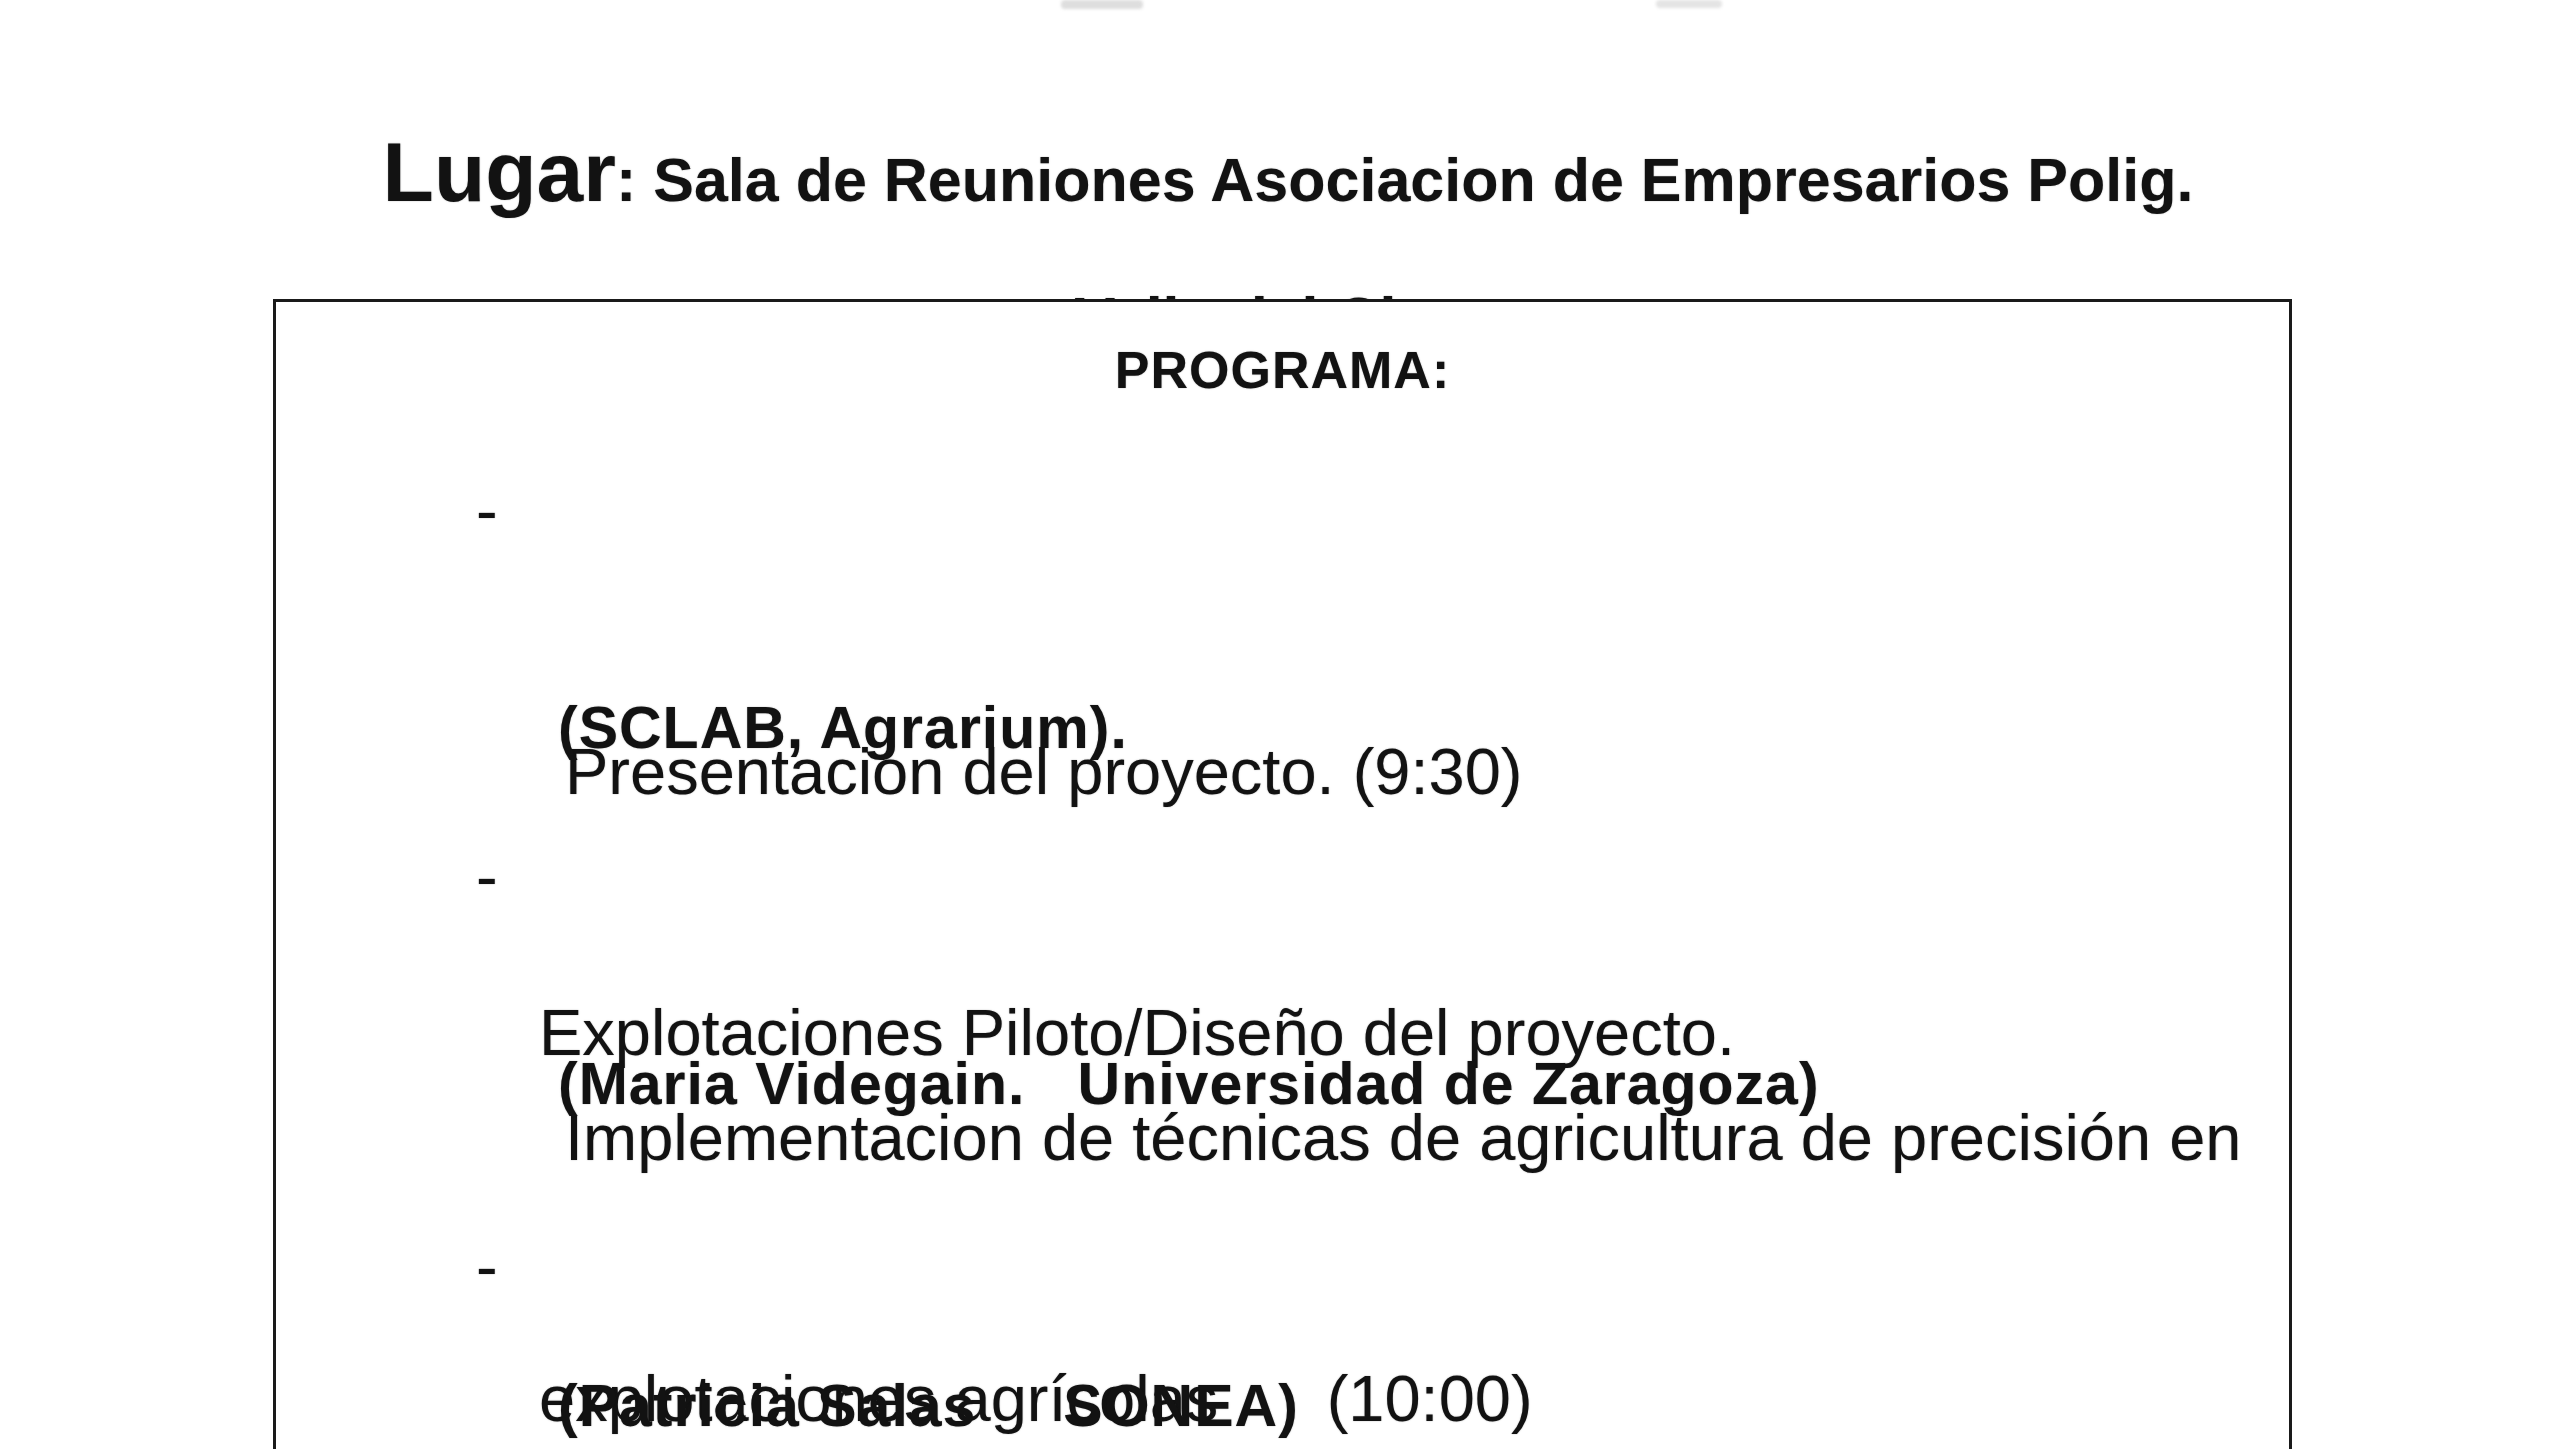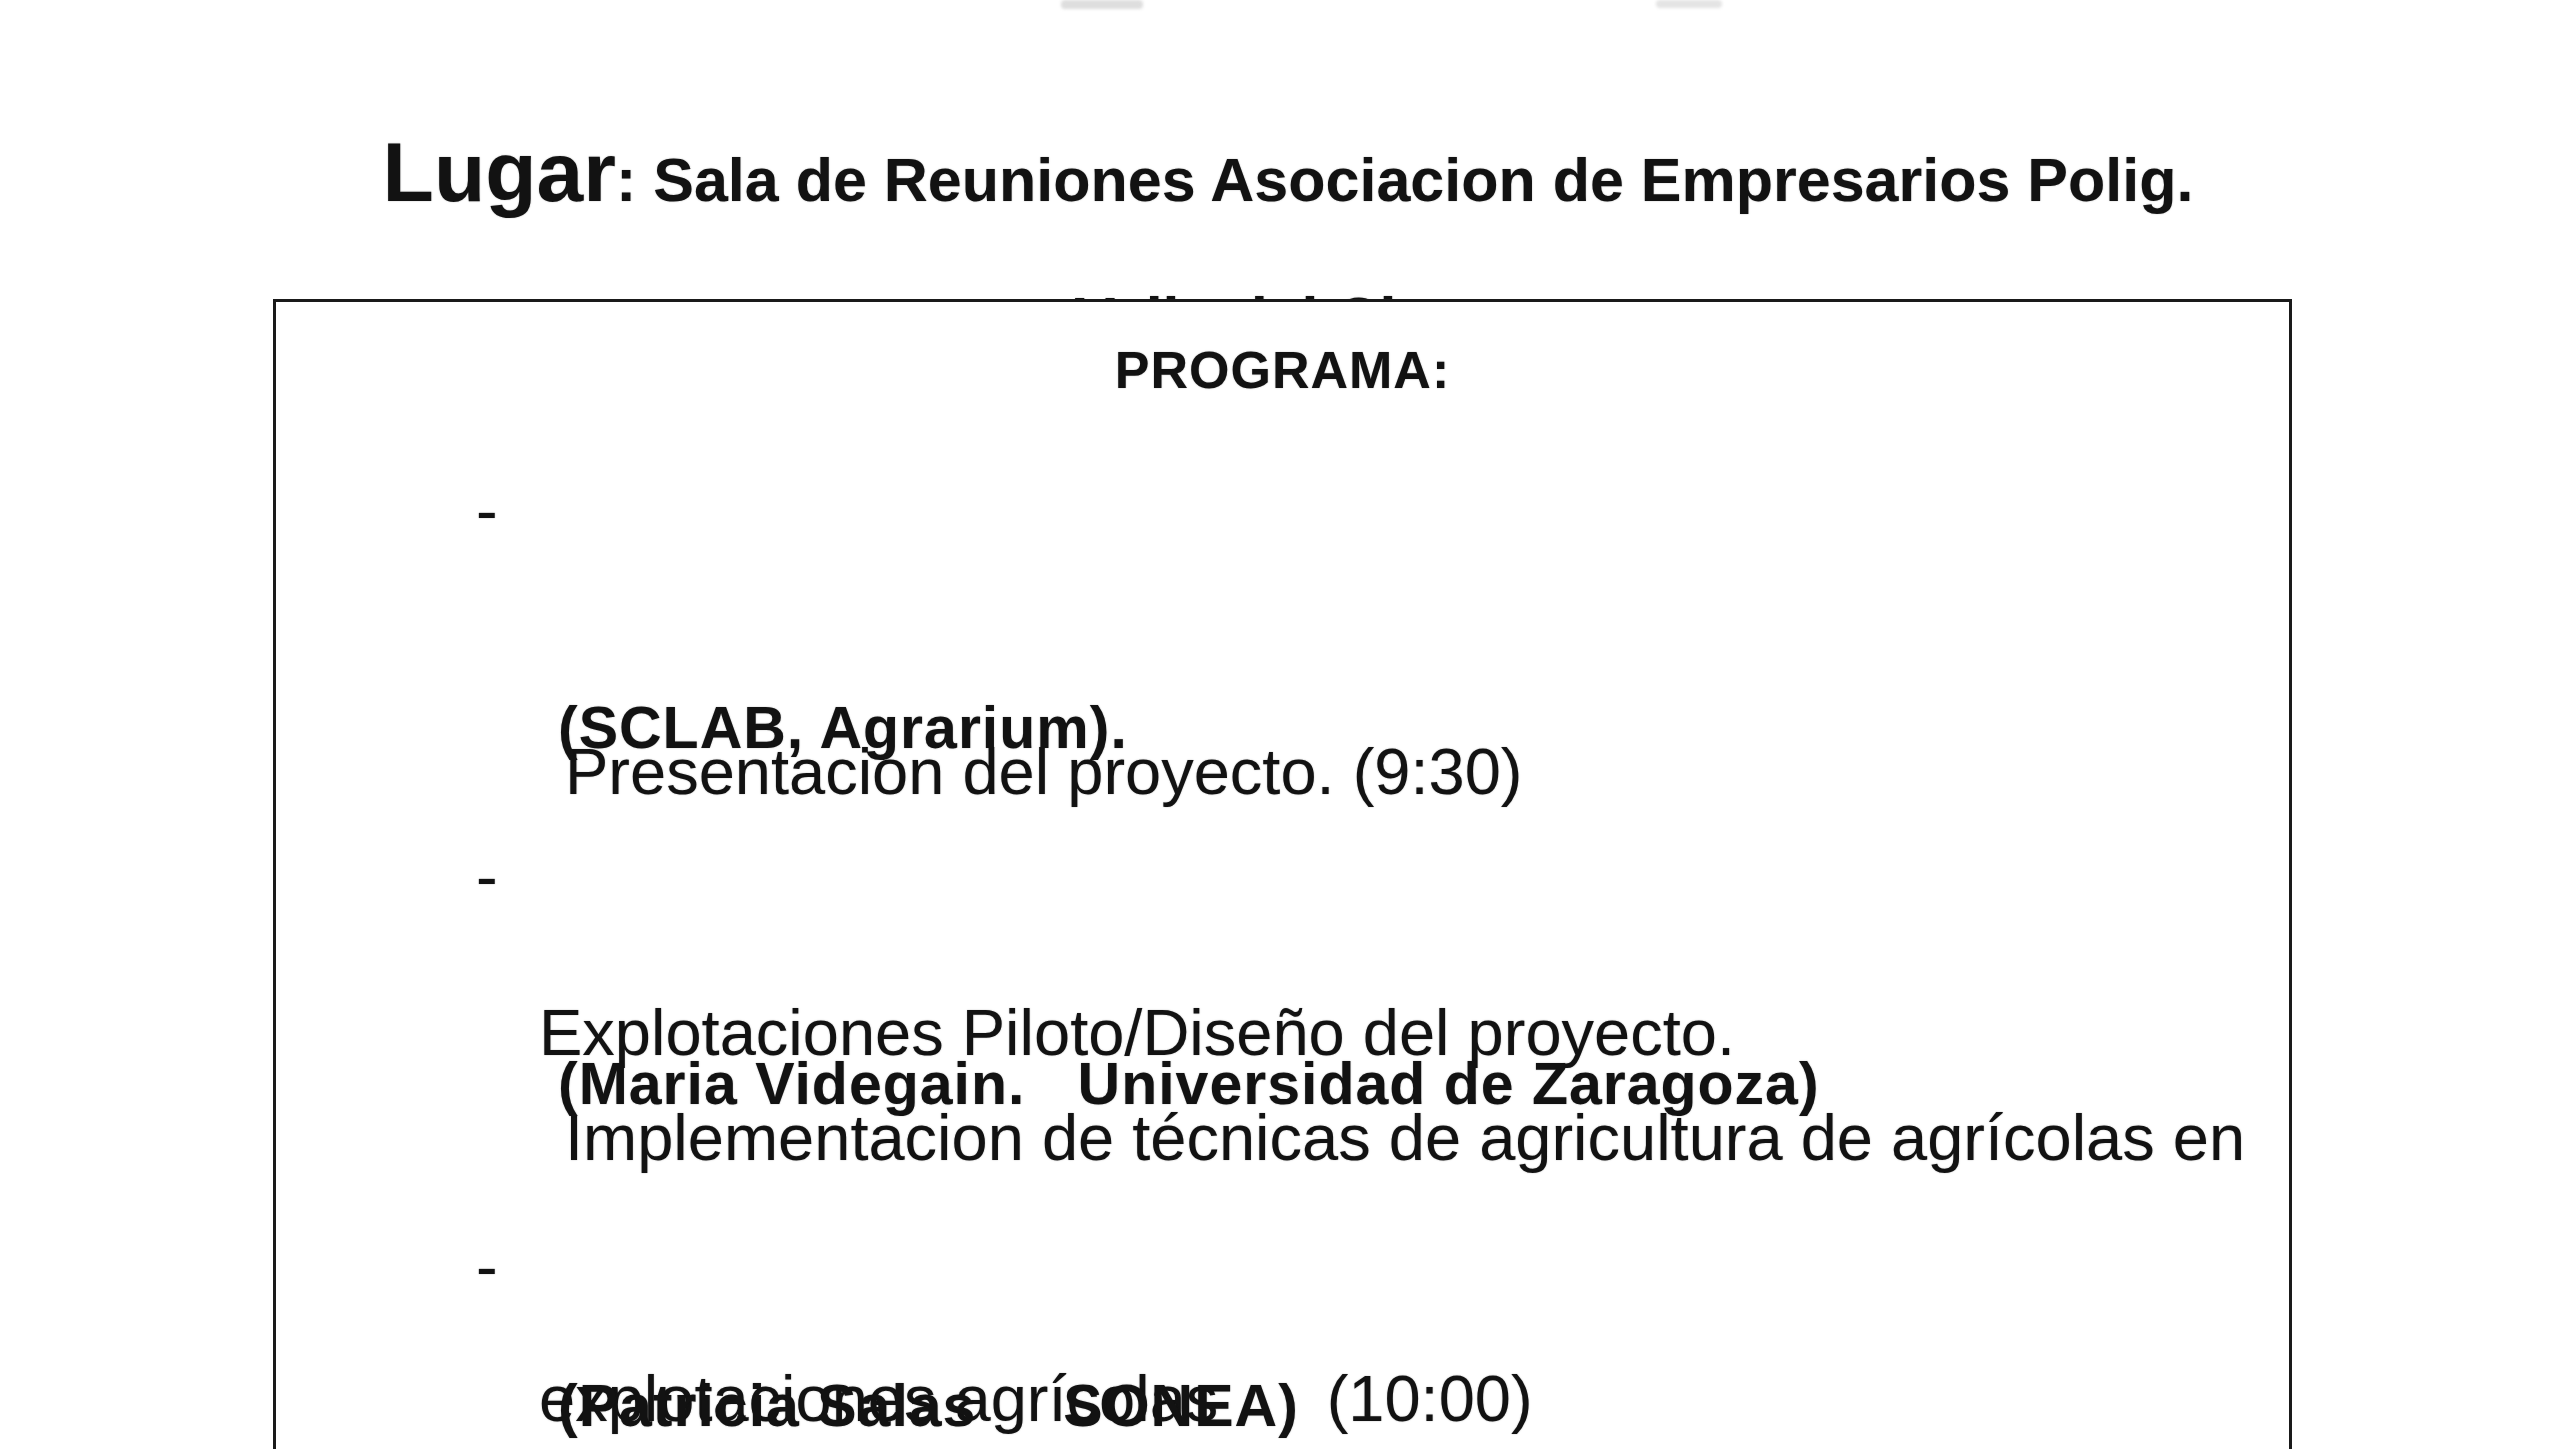--- a/index.html
+++ b/index.html
@@ -116,21 +116,21 @@
     <div class="session s1">
       <span class="dash">-</span>
       <div class="l1">Presentacion del proyecto. (9:30)</div>
       <div class="l2">Explotaciones Piloto/Diseño del proyecto.</div>
     </div>
 
     <div class="credit c1">(SCLAB, Agrarium).</div>
 
     <div class="session s2">
       <span class="dash">-</span>
-      <div class="l1">Implementacion de técnicas de agricultura de agrícolas en</div>
+      <div class="l1">Implementacion de técnicas de agricultura de precisión en</div>
       <div class="l2">explotaciones agrícolas      (10:00)</div>
     </div>
 
     <div class="credit c2">(Maria Videgain.   Universidad de Zaragoza)</div>
 
     <div class="session s3">
       <span class="dash">-</span>
       
     </div>
 

